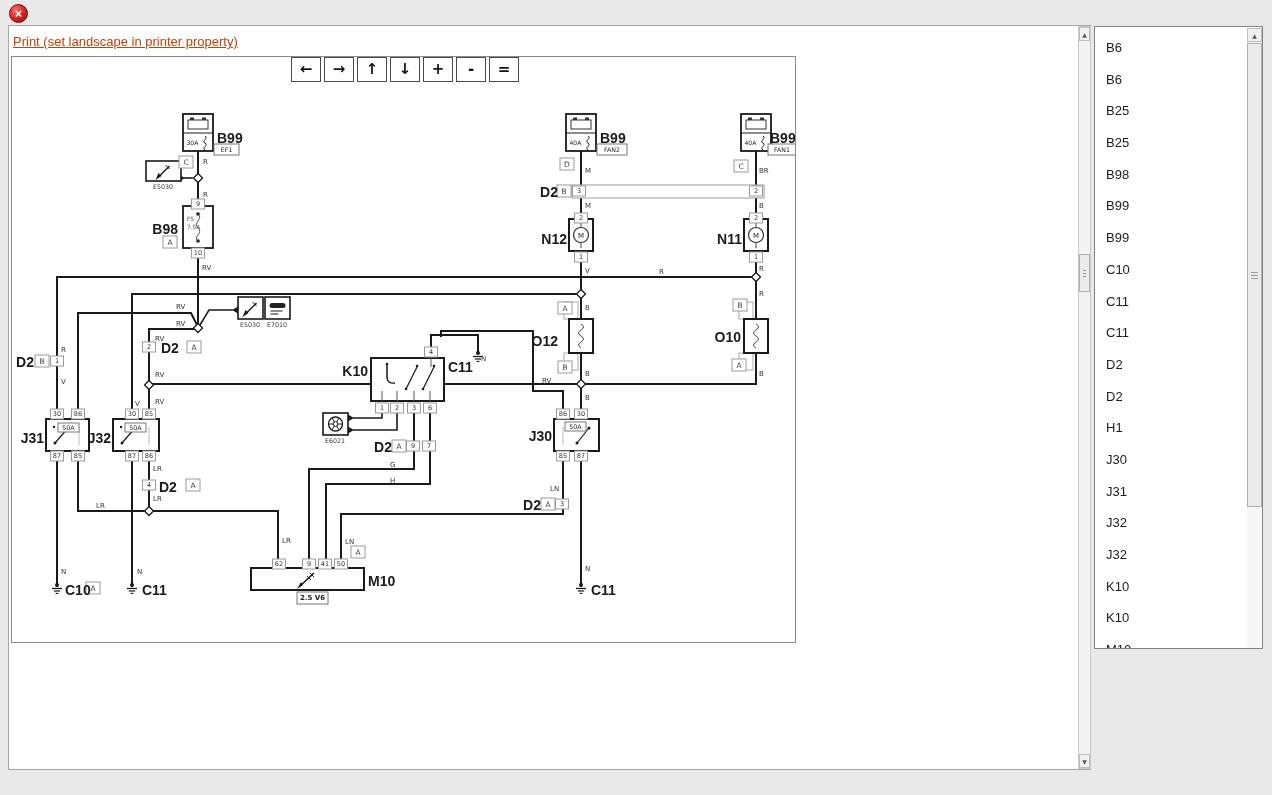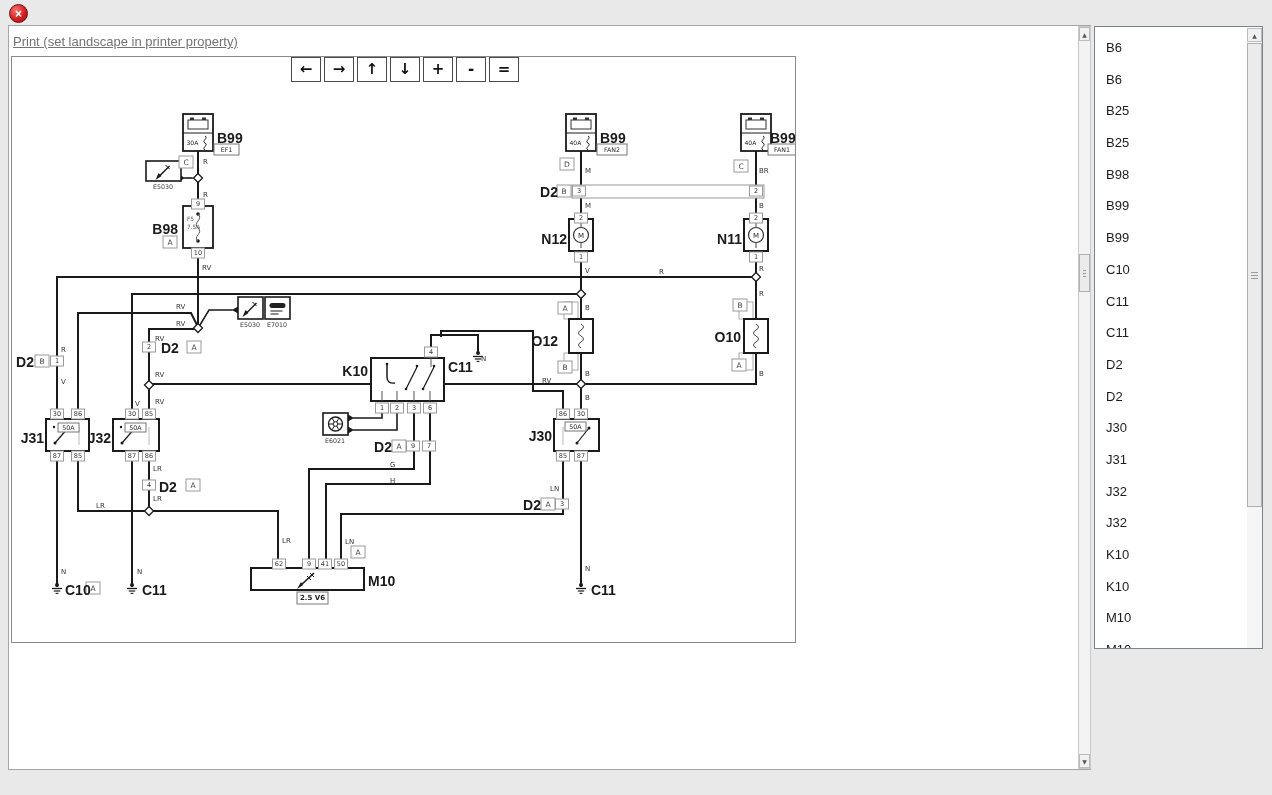--- a/index.html
+++ b/index.html
@@ -2,21 +2,21 @@
 <html><head>
 <meta charset="utf-8">
 <style>
   html,body{margin:0;padding:0;}
   body{width:1272px;height:795px;background:#e9e9e9;font-family:"Liberation Sans",sans-serif;overflow:hidden;position:relative;}
   #stage{position:absolute;left:0;top:0;width:1272px;height:795px;}
   .panel{position:absolute;left:8px;top:25px;width:1083px;height:745px;background:#ffffff;border:1px solid #a6a6a6;box-sizing:border-box;}
   .close-btn{position:absolute;left:9px;top:4px;width:19px;height:19px;border-radius:50%;
     background:radial-gradient(circle at 35% 30%, #f4726f 0%, #d3201f 55%, #9b0f0f 100%);
     border:1px solid #6e0a0a;color:#fff;font-size:12px;font-weight:bold;text-align:center;line-height:18px;box-sizing:border-box;cursor:pointer;}
-  .print-link{position:absolute;left:13px;top:34px;font-size:13px;color:#737373;text-decoration:underline;cursor:pointer;}
+  .print-link{position:absolute;left:13px;top:34px;font-size:13px;color:#c2410c;text-decoration:underline;cursor:pointer;}
   .toolbar{position:absolute;left:291px;top:57px;display:flex;gap:3px;z-index:5;}
   .tool-btn{width:30px;height:25px;background:#fff;border:1px solid #4a4a4a;box-sizing:border-box;
     font-family:"DejaVu Sans",sans-serif;font-size:15px;font-weight:bold;color:#111;text-align:center;line-height:22px;cursor:pointer;}
   .diagram-frame{position:absolute;left:11px;top:56px;width:783px;height:585px;border:1px solid #8a8a8a;box-sizing:content-box;background:#fff;}
   
   .sb{position:absolute;background:#f3f3f3;border:1px solid #c9c9c9;box-sizing:border-box;}
   .sb-btn{position:absolute;left:0;width:100%;background:#f1f1f1;border:1px solid #bdbdbd;box-sizing:border-box;
     font-family:"DejaVu Sans",sans-serif;color:#555;text-align:center;cursor:pointer;}
   .sb-thumb{position:absolute;left:0;width:100%;background:#ebebeb;border:1px solid #b0b0b0;box-sizing:border-box;cursor:pointer;}
   .grip{position:absolute;left:3px;right:3px;height:1px;background:#9a9a9a;}
@@ -438,20 +438,21 @@
         <div class="list-item">B25</div>
         <div class="list-item">B25</div>
         <div class="list-item">B98</div>
         <div class="list-item">B99</div>
         <div class="list-item">B99</div>
         <div class="list-item">C10</div>
         <div class="list-item">C11</div>
         <div class="list-item">C11</div>
         <div class="list-item">D2</div>
         <div class="list-item">D2</div>
+        <div class="list-item">H1</div>
         <div class="list-item">J30</div>
         <div class="list-item">J31</div>
         <div class="list-item">J32</div>
         <div class="list-item">J32</div>
         <div class="list-item">K10</div>
         <div class="list-item">K10</div>
         <div class="list-item">M10</div>
         <div class="list-item">M10</div>
         <div class="list-item">M10</div>
       </div>

